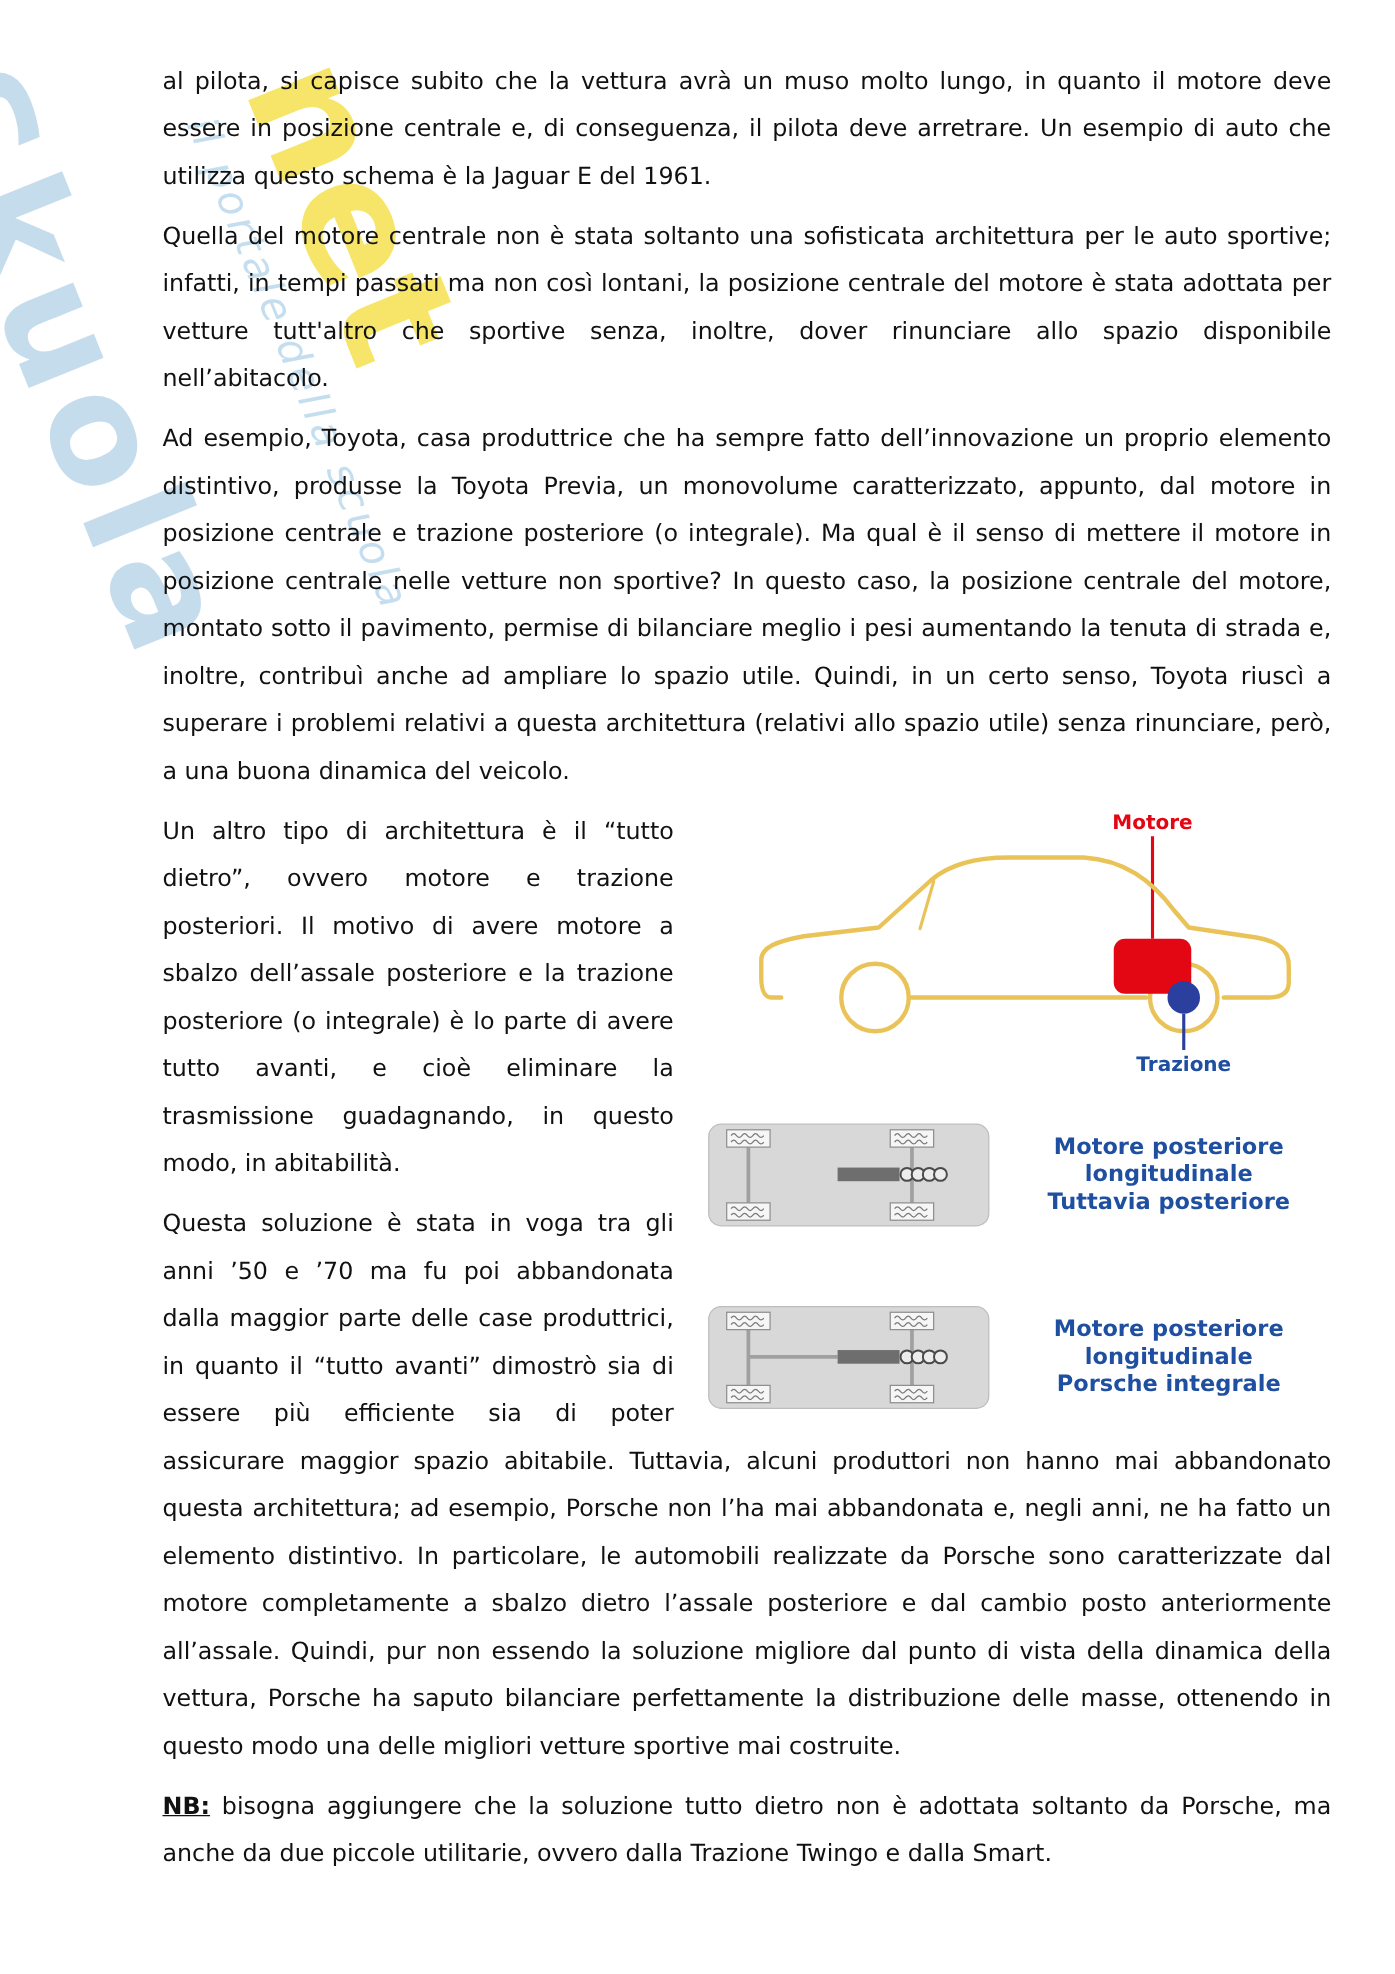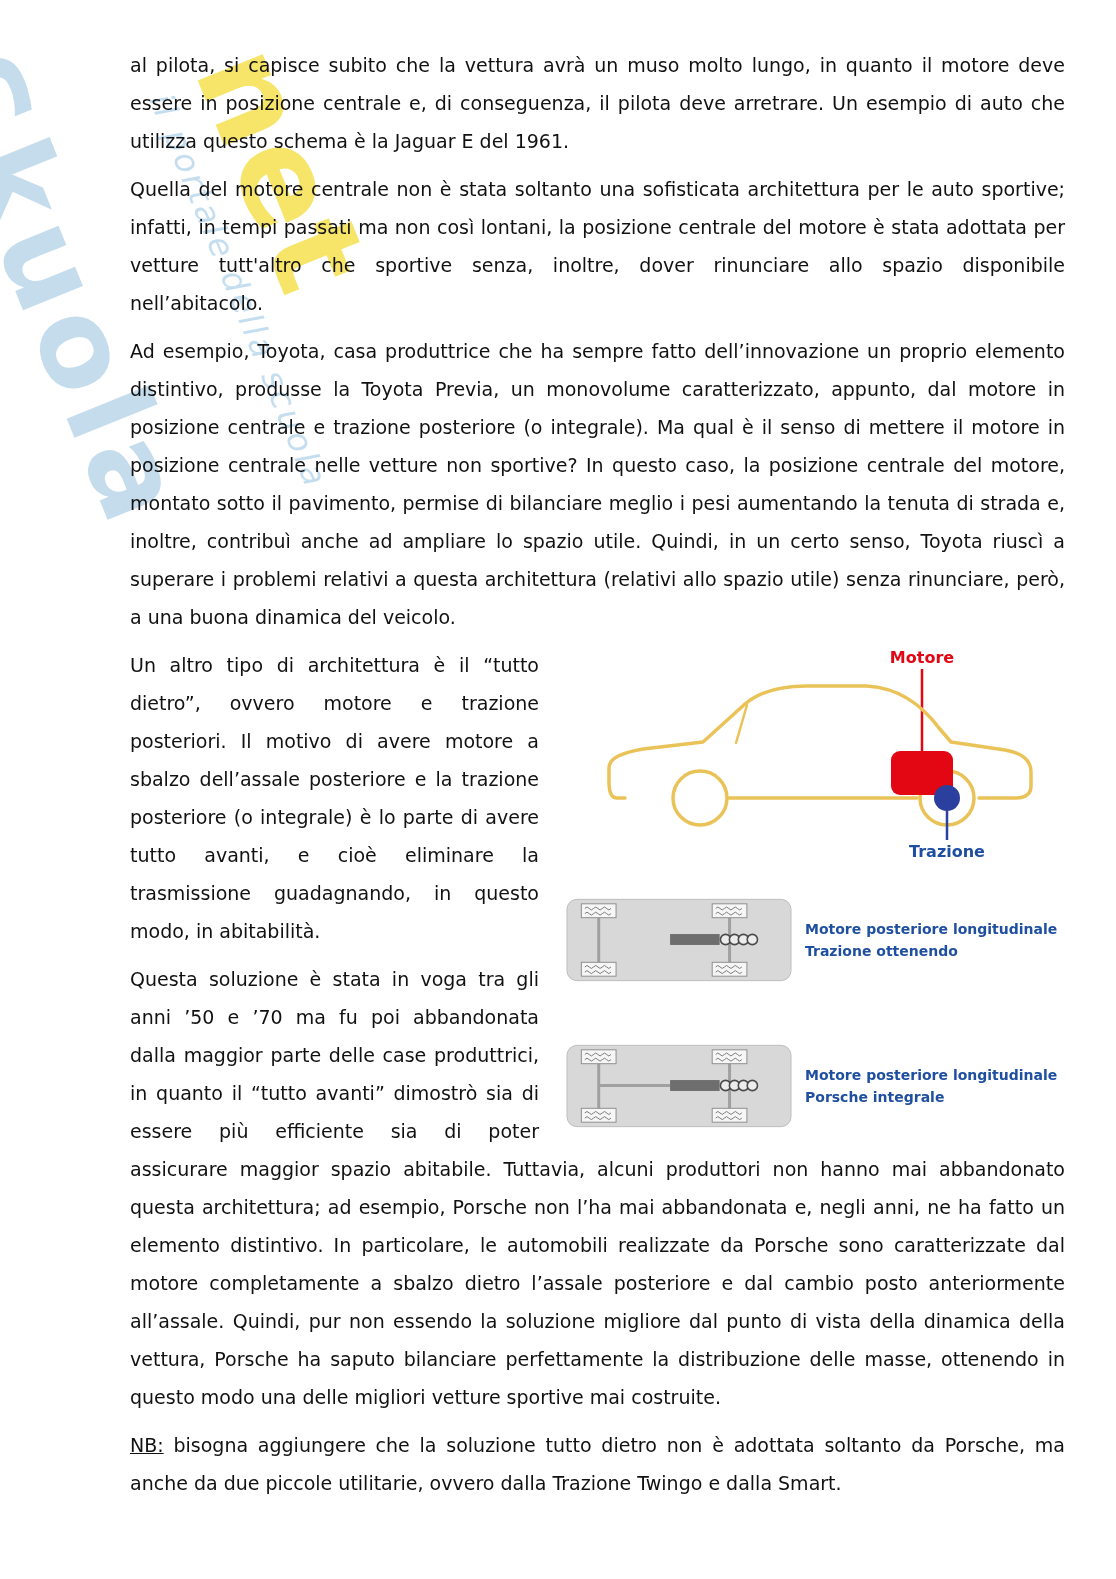--- a/index.html
+++ b/index.html
@@ -36,37 +36,37 @@
     white-space:nowrap;
   }
   
   .content{
     position:relative;z-index:1;
     padding:46px 51px 0 130px;
     font-size:19px;line-height:38px;
     text-align:justify;
   }
   .content p{margin:0 0 10px 0;}
-  .nb-label{font-weight:normal;text-decoration:underline;}
+  .nb-label{font-weight:bold;text-decoration:underline;}
   
   .figure-block{
     float:right;width:500px;
     margin:2px 0 12px 26px;
   }
   .car-fig{text-align:right;}
   .car-fig svg{display:block;margin-left:auto;}
   .chassis-row{display:flex;align-items:center;}
   .chassis-row.first{margin-top:30px;}
   .chassis-row.second{margin-top:50px;}
   .chassis-svg{flex:none;}
   .chassis-labels{
     margin-left:12px;
     font-weight:bold;color:#1f4fa0;
-    font-size:14px;line-height:22px;
-    text-align:left;
+    font-size:18px;line-height:22px;
+    text-align:center;
   }
   .fig-text{font-family:"DejaVu Sans","Liberation Sans",sans-serif;}
 </style>
 </head>
 <body>
 
 <div class="page">
 
   <div class="watermark">
     <div class="wm-brand">Skuola</div>
@@ -125,21 +125,21 @@
             <circle cx="180" cy="47.5" r="5.2" fill="#ececec" stroke="#4a4a4a" stroke-width="1.6"></circle>
             <circle cx="189" cy="47.5" r="5.2" fill="#ececec" stroke="#4a4a4a" stroke-width="1.6"></circle>
           </g>
           <use href="#wheel-sym" x="16" y="11"></use>
           <use href="#wheel-sym" x="16" y="70"></use>
           <use href="#wheel-sym" x="148" y="11"></use>
           <use href="#wheel-sym" x="148" y="70"></use>
         </svg>
         <div class="chassis-labels">
           <div>Motore posteriore longitudinale</div>
-          <div>Trazione ottenendo</div>
+          <div>Tuttavia posteriore</div>
         </div>
       </div>
 
       <div class="chassis-row second">
         <svg class="chassis-svg" width="228" height="96" viewBox="0 0 230 96">
           <rect x="2" y="7" width="226" height="82" rx="10" fill="#d8d8d8" stroke="#bdbdbd"></rect>
           <line x1="34" y1="25" x2="34" y2="71" stroke="#a0a0a0" stroke-width="3"></line>
           <line x1="166" y1="25" x2="166" y2="71" stroke="#a0a0a0" stroke-width="3"></line>
           <line x1="34" y1="47.5" x2="106" y2="47.5" stroke="#a0a0a0" stroke-width="3"></line>
           <rect x="106" y="42" width="50" height="11" fill="#6e6e6e"></rect>

